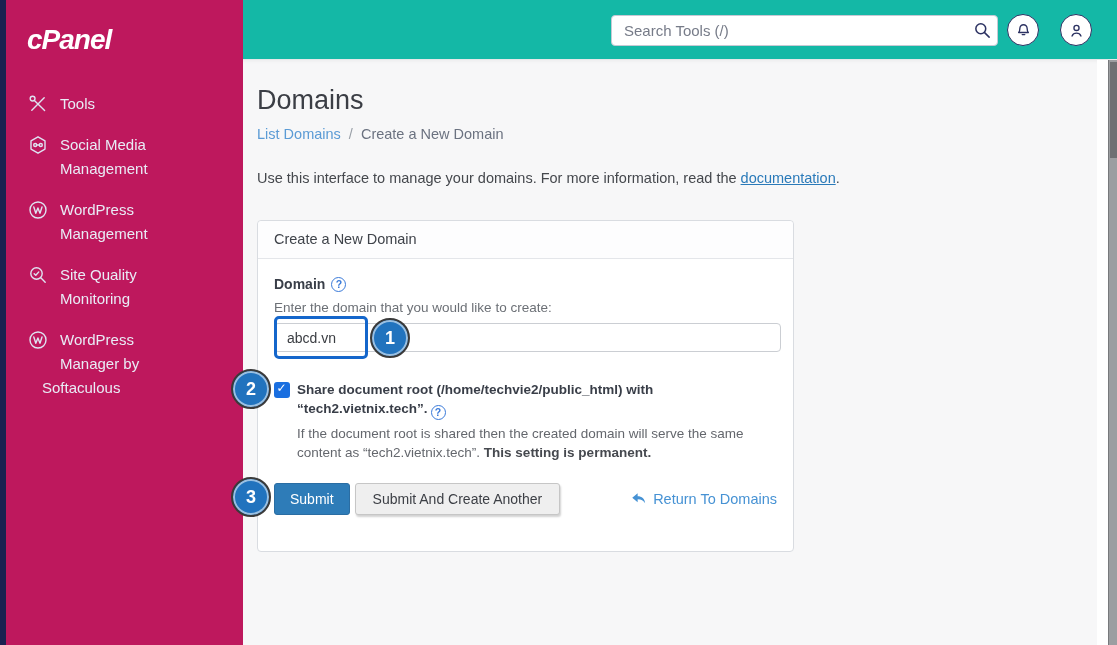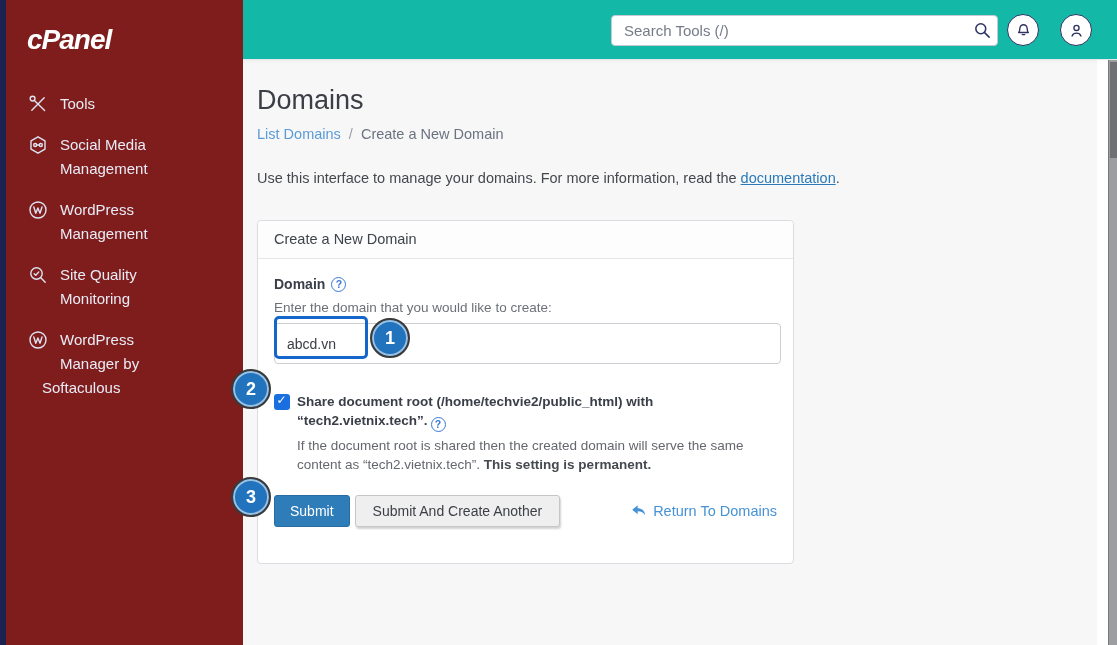--- a/index.html
+++ b/index.html
@@ -1,21 +1,21 @@
 <!DOCTYPE html>
 <html><head>
 <meta charset="utf-8">
 <style>
   * { margin:0; padding:0; box-sizing:border-box; }
   html,body { width:1117px; height:645px; }
   body { font-family:"Liberation Sans","DejaVu Sans",sans-serif; background:#fff; overflow:hidden; }
   #app { position:relative; width:1117px; height:645px; overflow:hidden; background:#fff; }
 
   
-  .sidebar { position:absolute; left:0; top:0; width:243px; height:645px; background:#7f1d1d; z-index:5; }
+  .sidebar { position:absolute; left:0; top:0; width:243px; height:645px; background:#be185d; z-index:5; }
   .sidebar-strip { position:absolute; left:0; top:0; width:6px; height:645px; background:#1b2150; }
   .logo { display:block; margin:24px 0 0 27px; color:#ffffff; font-size:28px; font-weight:700; font-style:italic; letter-spacing:-1px; text-decoration:none; }
   .nav { display:flex; flex-direction:column; gap:17px; margin-top:36px;justify-content:center; }
   .nav-item { display:flex; align-items:flex-start; cursor:pointer; color:#e9ecf6; }
   .nav-item .icn { width:20px; height:20px; margin-left:28px; flex:0 0 20px; margin-top:2px; }
   .nav-item .icn svg { width:20px; height:20px; display:block; }
   .nav-label { margin-left:12px; font-size:15px; line-height:24px; width:128px; }
   .nav-line { display:block; }
   .nav-line.outdent { margin-left:-54px;padding-left:36px; }
   .icn svg * { stroke:#dfe3f2; stroke-width:1.4; fill:none; stroke-linecap:round; stroke-linejoin:round; }
@@ -41,21 +41,21 @@
   .intro { margin:28px 0 0 25px; font-size:14.5px; line-height:17px; color:#45484d; }
   .intro a { color:#2a7ab9; text-decoration:underline; cursor:pointer; }
 
   
   .card { margin:33px 0 0 25px; width:537px; background:#fff; border:1px solid #d9dce1; border-radius:4px; }
   .card-header { height:38px; line-height:37px; padding:0 16px; font-size:14.5px; color:#3f434a; border-bottom:1px solid #e4e6ea; background:#fdfdfe; border-radius:4px 4px 0 0; }
   .card-body { padding:16px 16px 36px 16px; }
   .field-label { font-size:14px; font-weight:700; color:#393e48; line-height:19px; display:flex; align-items:center; gap:6px; }
   .help-icon { display:inline-flex; width:15px; height:15px; border:1.4px solid #3a7ad9; border-radius:50%; color:#3a7ad9; font-size:10.5px; font-weight:700; align-items:center; justify-content:center; cursor:pointer; flex:0 0 15px; }
   .hint { margin-top:5px; font-size:13.5px; color:#6c7076; line-height:18px; }
-  .domain-input { margin-top:6px; width:507px; height:41px; border:1px solid #cbced3; border-radius:4px; padding:0 12px; font-size:14px; color:#3a3d42; font-family:inherit; outline:none; display:block; }
+  .domain-input { margin-top:6px; width:507px; height:29px; border:1px solid #cbced3; border-radius:4px; padding:0 12px; font-size:14px; color:#3a3d42; font-family:inherit; outline:none; display:block; }
   .share-row { margin-top:28px; display:flex; align-items:flex-start; }
   .checkbox { width:16px; height:16px; margin-top:2px; border-radius:3px; background:#1a6fe0; flex:0 0 16px; position:relative; cursor:pointer; }
   .checkbox::after { content:"✓"; position:absolute; left:2.5px; top:-1px; color:#fff; font-size:12px; font-weight:700; }
   .share-label { margin-left:7px; width:398px; font-size:13.5px; font-weight:700; color:#393e48; line-height:19px; }
   .share-label .help-icon { vertical-align:-3px; margin-left:3px; }
   .share-note { margin:4px 0 0 23px; width:473px; font-size:13.5px; color:#64676d; line-height:19px; }
   .share-note b { color:#46494f; }
   .btn-row { margin-top:21px; display:flex; align-items:center; gap:5px; }
   .btn { height:32px; border-radius:3px; font-size:14px; font-family:inherit; cursor:pointer; }
   .btn-primary { background:#2e7cb8; border:1px solid #2a6da3; color:#fff; padding:0 15px; }

